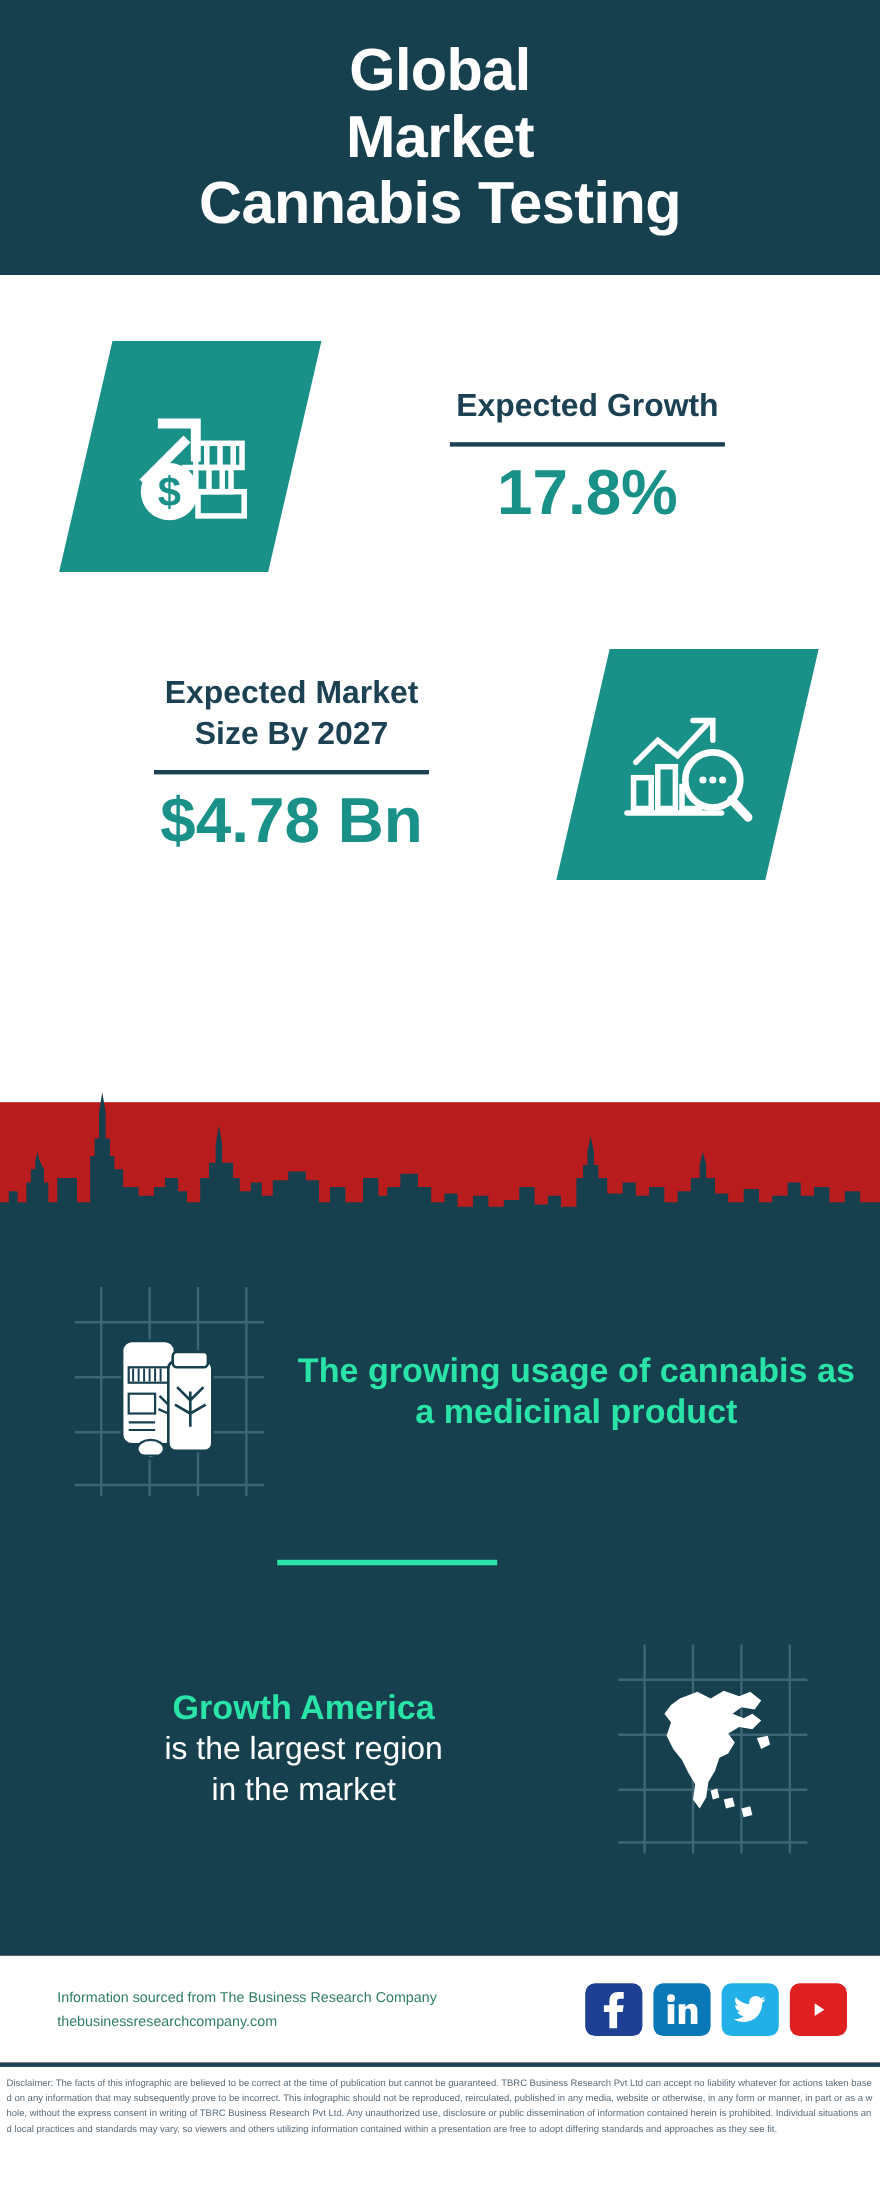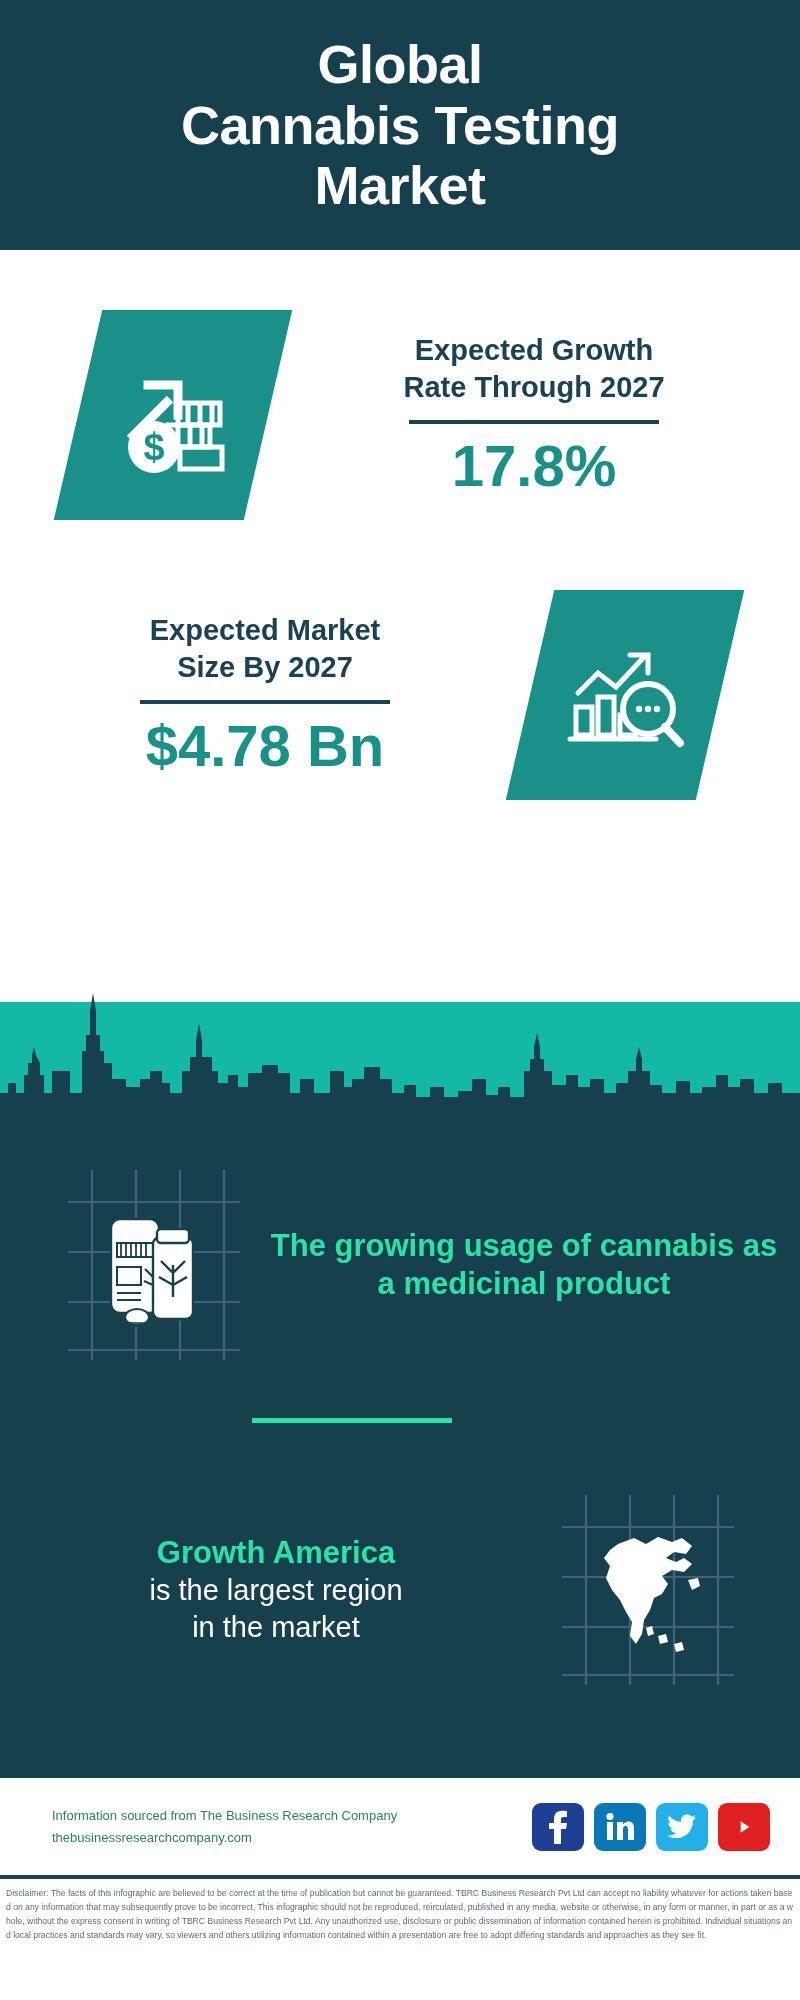--- a/index.html
+++ b/index.html
@@ -7,21 +7,21 @@
     width: 800px;
     height: 2000px;
     font-family: "Liberation Sans", sans-serif;
     background: #ffffff;
     overflow: hidden;
   }
   .page {
     position: relative;
     width: 800px;
     height: 2000px;
-    background: #14b8a6;
+    background: #b91c1c;
   }
 
   
   .header {
     position: absolute;
     top: 0; left: 0;
     width: 800px;
     height: 250px;
     background: #17404f;
     display: flex;
@@ -229,22 +229,22 @@
   }
 </style>
 </head>
 <body>
 
 <div class="page">
 
   <div class="header">
     <div class="header-title">
       <div>Global</div>
+      <div>Market</div>
       <div>Cannabis Testing</div>
-      <div>Market</div>
     </div>
   </div>
 
   <div class="white-area">
 
     <div class="stat-row growth">
       <div class="para">
         <svg width="130" height="120" viewBox="0 0 130 120">
           <path d="M22 84 L62 44" stroke="#ffffff" stroke-width="9" fill="none"></path>
           <path d="M40 30 L70 30 L70 60" stroke="#ffffff" stroke-width="9" fill="none" stroke-linecap="square"></path>
@@ -258,21 +258,20 @@
             <line x1="70" y1="70" x2="70" y2="92"></line>
             <line x1="82" y1="70" x2="82" y2="92"></line>
             <line x1="94" y1="70" x2="94" y2="92"></line>
           </g>
           <circle cx="46" cy="92" r="26" fill="#ffffff"></circle>
           <text x="46" y="105" font-family="Liberation Sans, sans-serif" font-size="38" font-weight="bold" fill="#1a9188" text-anchor="middle">$</text>
         </svg>
       </div>
       <div class="stat-text">
         <div class="stat-label">Expected Growth</div>
-        <div class="stat-label">Rate Through 2027</div>
         <div class="stat-rule"></div>
         <div class="stat-value">17.8%</div>
       </div>
     </div>
 
     <div class="stat-row size">
       <div class="stat-text">
         <div class="stat-label">Expected Market</div>
         <div class="stat-label">Size By 2027</div>
         <div class="stat-rule"></div>

